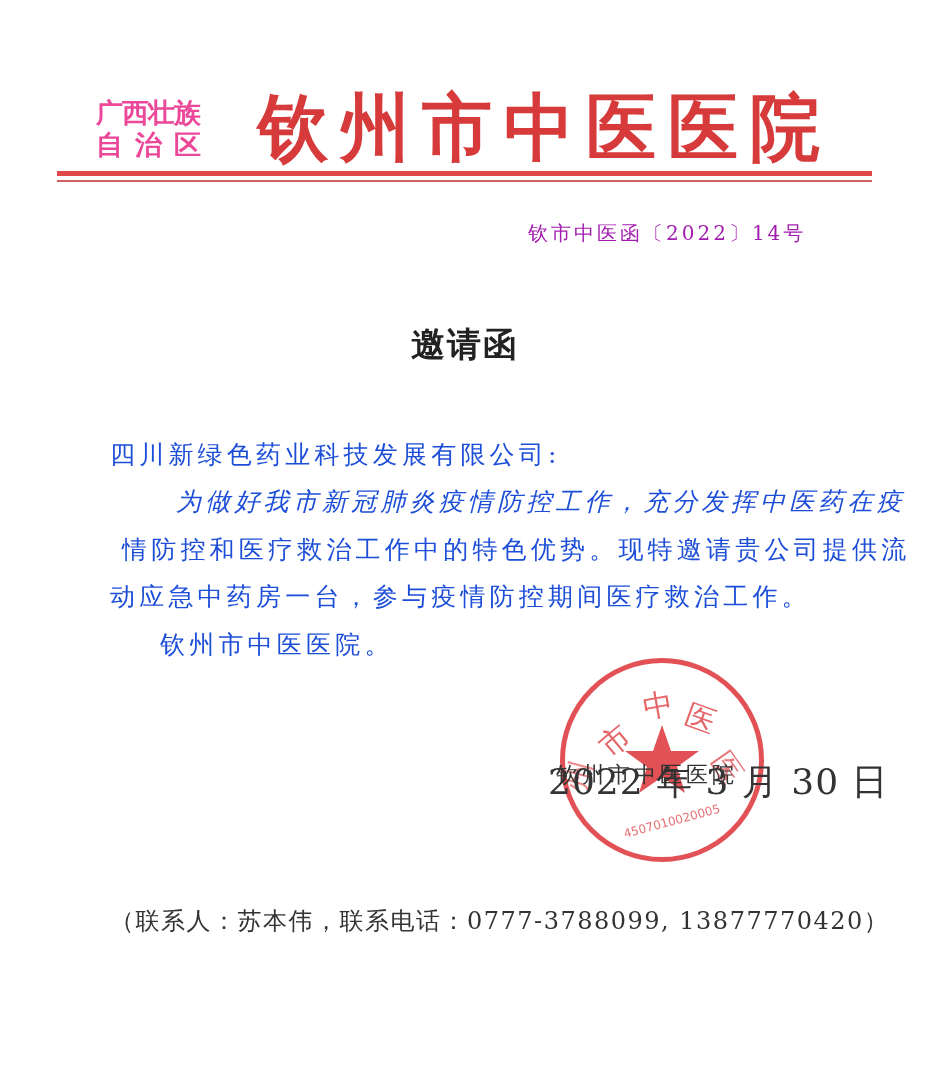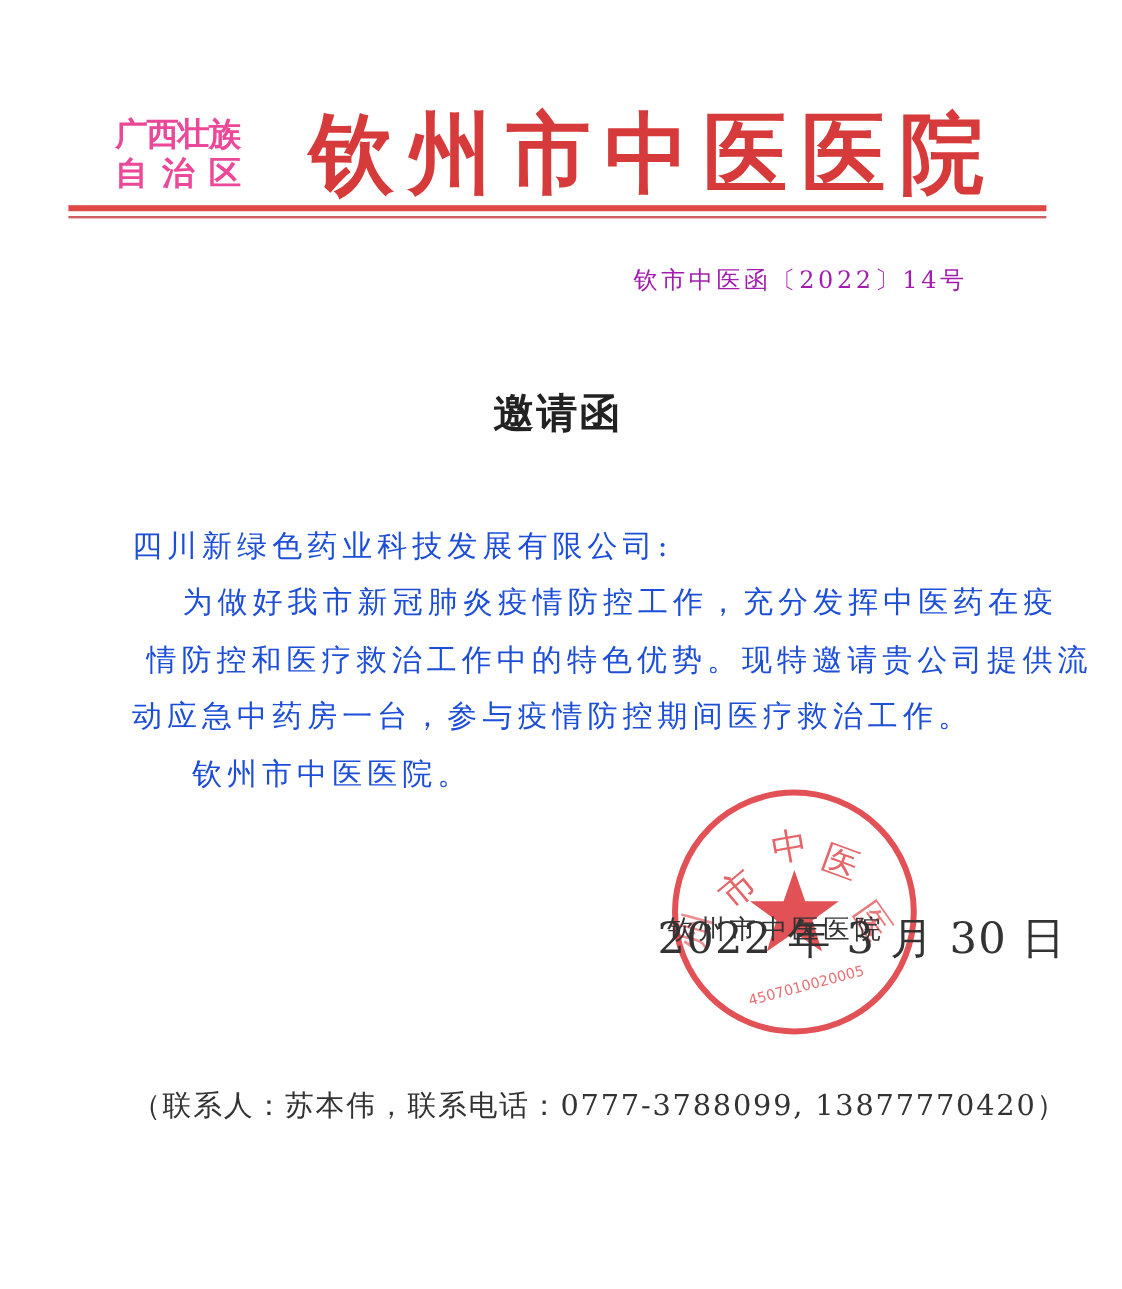--- a/index.html
+++ b/index.html
@@ -52,21 +52,21 @@
 </div>
 
 <div class="abs rule-thick"></div>
 <div class="abs rule-thin"></div>
 
 <div class="abs docno">钦市中医函〔2022〕14号</div>
 
 <div class="abs title">邀请函</div>
 
 <div class="abs body-text" style="left:110px; top:438px;">四川新绿色药业科技发展有限公司:</div>
-<div class="abs body-text" style="left:152px; top:485px;">为做好我市新冠肺炎疫情防控工作，充分发挥中医药在疫</div>
+<div class="abs body-text" style="left:176px; top:485px;font-style:italic;">为做好我市新冠肺炎疫情防控工作，充分发挥中医药在疫</div>
 <div class="abs body-text" style="left:122px; top:533px;text-align:center;">情防控和医疗救治工作中的特色优势。现特邀请贵公司提供流</div>
 <div class="abs body-text" style="left:110px; top:580px;">动应急中药房一台，参与疫情防控期间医疗救治工作。</div>
 <div class="abs body-text" style="left:160px; top:628px;">钦州市中医医院。</div>
 
 <div class="abs stamp">
   <svg width="194" height="194" viewBox="0 0 194 194">
     <polygon points="97,62 106,88 134,88 112,104 120,130 97,114 74,130 82,104 60,88 88,88" fill="rgba(220,50,55,0.85)"></polygon>
     <text x="45" y="95" font-size="30" fill="rgba(220,50,55,0.75)" font-family="DejaVu Serif, serif" transform="rotate(-40 45 95)">市</text>
     <text x="80" y="55" font-size="30" fill="rgba(220,50,55,0.75)" font-family="DejaVu Serif, serif" transform="rotate(-10 80 55)">中</text>
     <text x="118" y="60" font-size="30" fill="rgba(220,50,55,0.75)" font-family="DejaVu Serif, serif" transform="rotate(20 118 60)">医</text>

